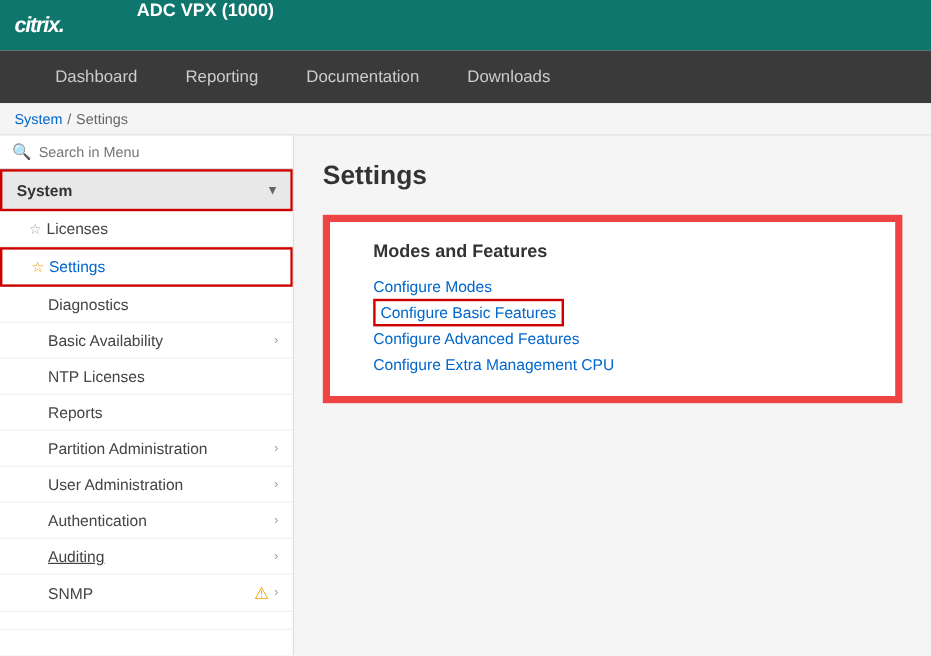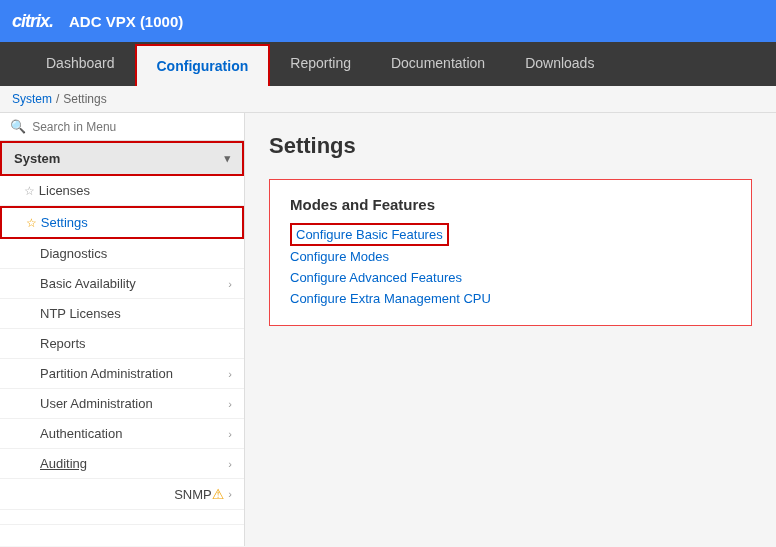--- a/index.html
+++ b/index.html
@@ -1,24 +1,24 @@
 <!DOCTYPE html>
 <html><head>
   <meta charset="utf-8">
   <style>
     * { margin: 0; padding: 0; box-sizing: border-box; }
     body { font-family: Arial, sans-serif; font-size: 13px; background: #f5f5f5; width: 776px; height: 547px; overflow: hidden; }
 
     
     .top-bar {
-      background: #3b82f6;
-      display: flex;
-      align-items: center;
+      background: #0f766e;
+      display: flex;
       padding: 0 12px;
       height: 42px;
+      gap: 45px;
     }
     .citrix-logo {
       display: flex;
       align-items: center;
       gap: 6px;
       margin-right: 16px;
     }
     .citrix-text {
       color: white;
       font-size: 18px;
@@ -148,22 +148,22 @@
     }
     .page-title {
       font-size: 22px;
       font-weight: bold;
       color: #333;
       margin-bottom: 20px;
     }
 
     .card {
       background: white;
-      border: 1px solid #ef4444;
-      padding: 16px 20px;
+      border: 6px solid #ef4444;
+      padding: 16px 36px;
       margin-bottom: 16px;
     }
     .card-title {
       font-size: 15px;
       font-weight: bold;
       color: #333;
       margin-bottom: 10px;
     }
     .card-link {
       display: block;
@@ -191,21 +191,20 @@
 
 <div class="top-bar">
   <div class="citrix-logo">
     <span class="citrix-text">citrix.</span>
   </div>
   <span class="app-title">ADC VPX (1000)</span>
 </div>
 
 <div class="nav-bar">
   <div class="nav-item">Dashboard</div>
-  <div class="nav-item active">Configuration</div>
   <div class="nav-item">Reporting</div>
   <div class="nav-item">Documentation</div>
   <div class="nav-item">Downloads</div>
 </div>
 
 <div class="breadcrumb">
   <span style="color:#0066cc; cursor:pointer;">System</span>
   <span class="breadcrumb-sep">/</span>
   <span class="breadcrumb-current">Settings</span>
 </div>
@@ -265,37 +264,37 @@
       <span class="item-text" style="padding-left:16px;">Authentication</span>
       <span class="chevron">›</span>
     </div>
 
     <div class="sidebar-item">
       <span class="item-text" style="padding-left:16px;text-decoration:underline;">Auditing</span>
       <span class="chevron">›</span>
     </div>
 
     <div class="sidebar-item">
-      <span class="item-text" style="padding-left:16px;text-align:right;">SNMP</span>
+      <span class="item-text" style="padding-left:16px;">SNMP</span>
       <span class="warning">⚠</span>
       <span class="chevron">›</span>
     </div>
 
     <div class="sidebar-item">
       
       
     </div>
   </div>
 
   <div class="content">
     <div class="page-title">Settings</div>
 
     <div class="card">
       <div class="card-title">Modes and Features</div>
+      <a class="card-link">Configure Modes</a>
       <a class="card-link highlighted">Configure Basic Features</a>
-      <a class="card-link">Configure Modes</a>
       <a class="card-link">Configure Advanced Features</a>
       <a class="card-link">Configure Extra Management CPU</a>
     </div>
 
   </div>
 
 </div>
 
 </body></html>

